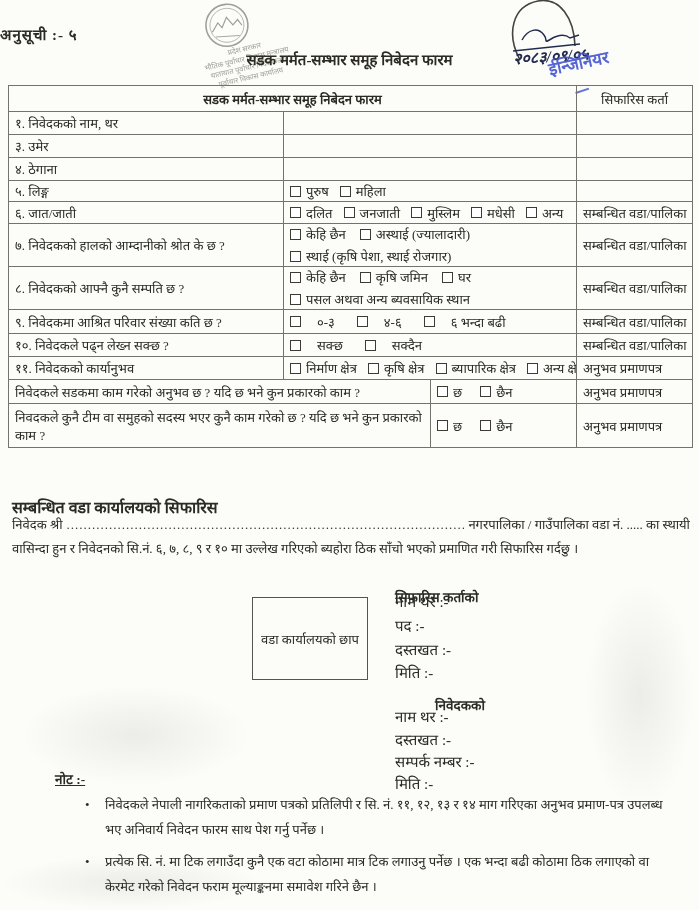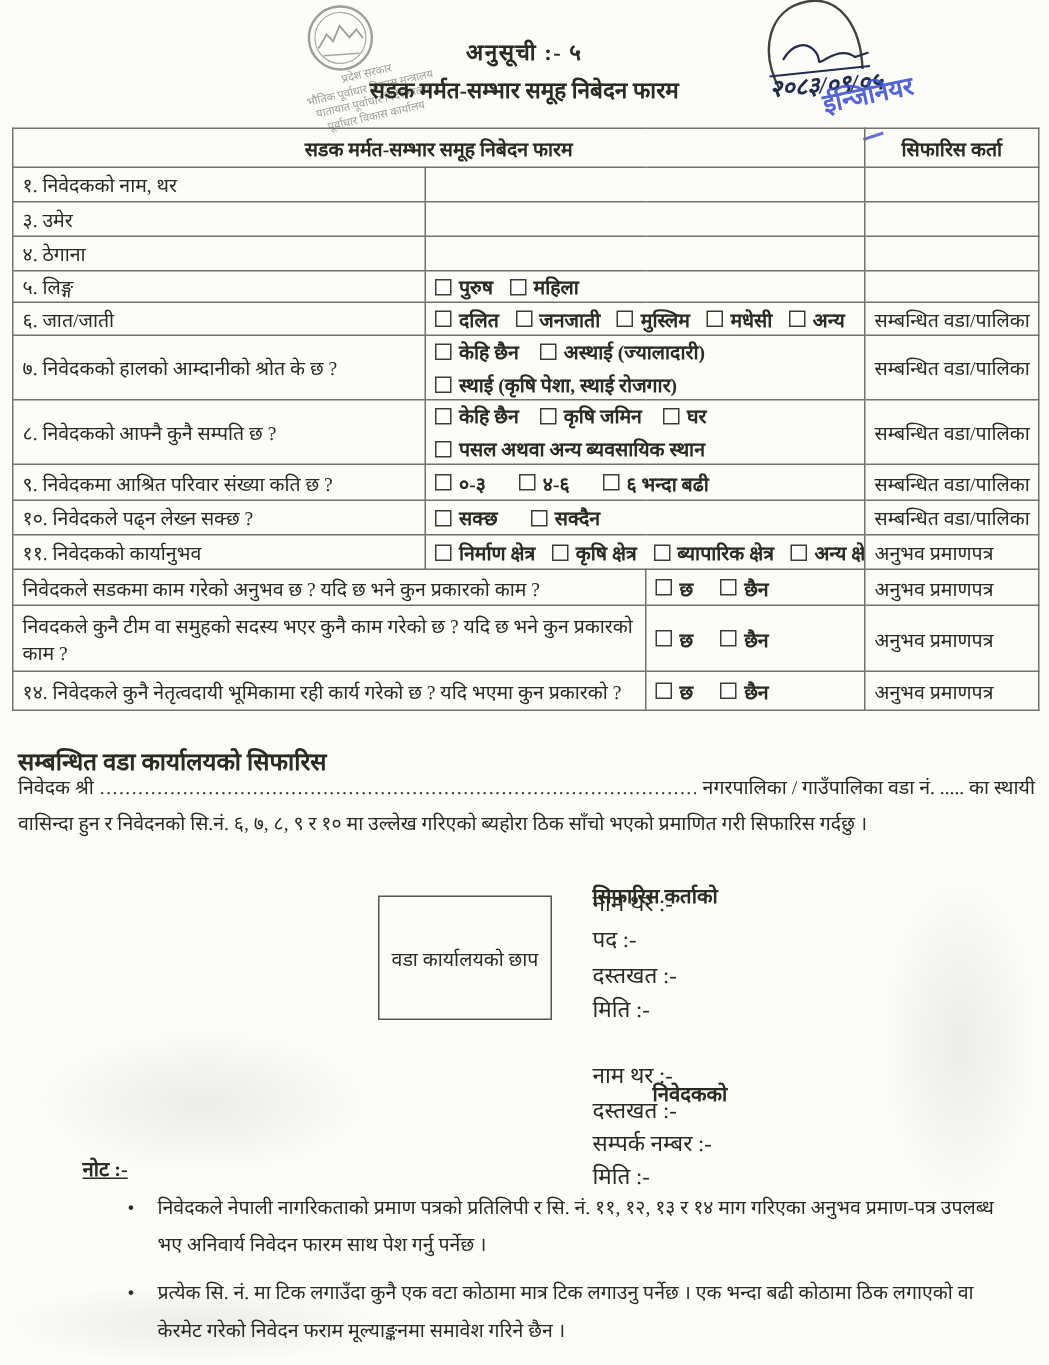--- a/index.html
+++ b/index.html
@@ -6,44 +6,44 @@
   body{
     width:699px;height:910px;position:relative;overflow:hidden;
     background:#fcfcf9;color:#2b2b24;
     font-family:"Liberation Serif","DejaVu Serif","DejaVu Sans",serif;
     font-size:13px;
   }
   .abs{position:absolute;}
   
   .blob{position:absolute;pointer-events:none;background:radial-gradient(ellipse,rgba(118,118,112,0.12),transparent 70%);}
   
-  .annex{top:24px;left:0;width:699px;text-align:center;font-weight:bold;font-size:15px;letter-spacing:1px;}
+  .annex{top:24px;left:0;width:699px;font-weight:bold;font-size:15px;letter-spacing:1px;}
   .form-title{top:49px;left:0;width:699px;text-align:center;font-weight:bold;font-size:15px;}
   
   .seal{left:176px;top:0;width:140px;height:80px;opacity:.85;transform:rotate(-4deg);}
   .seal-lines{position:absolute;left:0;top:44px;width:140px;transform:rotate(-9deg);color:#8f8f86;text-align:center;}
   .seal-line{font-size:7.5px;line-height:9.5px;white-space:nowrap;}
   
   .sig-svg{left:498px;top:-2px;}
   .sig-date{left:513px;top:45px;font-size:16px;font-weight:bold;font-style:italic;color:#242c4e;transform:rotate(-4deg);white-space:nowrap;}
   .sig-desig{left:548px;top:51px;font-size:17px;font-weight:bold;color:#3f51d0;opacity:.88;transform:rotate(-12deg);white-space:nowrap;z-index:5;}
   .pen-tick{left:574px;top:82px;width:14px;height:8px;border-bottom:2px solid #4053c8;transform:rotate(-18deg);opacity:.8;}
   
   table.form{position:absolute;left:8px;top:85px;width:684px;border-collapse:collapse;table-layout:fixed;}
   table.form td{border:1px solid #73736b;padding:1px 6px;font-size:13px;vertical-align:middle;overflow:hidden;}
   .thead-title{text-align:center;font-weight:bold;font-size:13.5px;}
-  .thead-right{text-align:center;font-size:13px;padding:1px 2px;font-weight:bold;}
+  .thead-right{text-align:center;font-size:13px;padding:1px 2px;}
   td.c-right{font-size:11.5px;padding:1px 4px;white-space:nowrap;}
   td.c-q{padding-right:4px;margin-top:42px;}
   td.top{vertical-align:top;padding-top:3px;}
-  .optrow{display:flex;align-items:flex-end;flex-wrap:nowrap;white-space:nowrap;font-weight:bold;}
+  .optrow{display:flex;align-items:flex-end;flex-wrap:nowrap;white-space:nowrap;}
   .optrow + .optrow{margin-top:4px;}
   .opt{display:inline-flex;align-items:center;margin-right:14px;}
   .g12 .opt{margin-right:11px;}
-  .g20 .opt{margin-right:22px;}
+  .g20 .opt{margin-right:22px;gap:11px;}
   .g18 .opt{margin-right:18px;}
   .cb{width:9px;height:9px;border:1.3px solid #3c3c35;margin-right:5px;flex:none;background:#fff;}
   
   .reco-heading{left:12px;top:496px;font-weight:bold;font-size:16px;}
   .reco-line1{left:12px;top:515px;width:678px;display:flex;align-items:baseline;}
   .reco-line1 .dots{flex:1;overflow:hidden;white-space:nowrap;letter-spacing:1px;margin:0 4px;color:#3a3a33;}
   .reco-line2{left:12px;top:539px;width:680px;}
   
   .stamp-box{left:252px;top:597px;width:114px;height:81px;border:1.2px solid #55554e;display:flex;align-items:center;justify-content:center;text-align:center;font-size:13px;}
   .fld-head{left:395px;font-weight:bold;font-size:13.5px;margin-top:28px;}
@@ -293,36 +293,20 @@
               <span>छ</span>
             </span>
             <span class="opt">
               <span class="cb"></span>
               <span>छैन</span>
             </span>
           </div>
         </td>
     <td class="c-right top">अनुभव प्रमाणपत्र</td>
   </tr>
-  <tr style="height:26px">
-    <td colspan="2" class="c-q">१४. निवेदकले कुनै नेतृत्वदायी भूमिकामा रही कार्य गरेको छ ? यदि भएमा कुन प्रकारको ?</td>
-    <td>
-          <div class="optrow g18">
-            <span class="opt">
-              <span class="cb"></span>
-              <span>छ</span>
-            </span>
-            <span class="opt">
-              <span class="cb"></span>
-              <span>छैन</span>
-            </span>
-          </div>
-        </td>
-    <td class="c-right">अनुभव प्रमाणपत्र</td>
-  </tr>
 </tbody>
   </table>
 
 <div class="abs reco-heading">सम्बन्धित वडा कार्यालयको सिफारिस</div>
 <div class="abs reco-line1">
   <span>निवेदक श्री</span>
   <span class="dots">..................................................................................................................</span>
   <span>नगरपालिका / गाउँपालिका वडा नं. ..... का स्थायी</span>
 </div>
 <div class="abs reco-line2">वासिन्दा हुन र निवेदनको सि.नं. ६, ७, ८, ९ र १० मा उल्लेख गरिएको ब्यहोरा ठिक साँचो भएको प्रमाणित गरी सिफारिस गर्दछु ।</div>
@@ -330,21 +314,21 @@
 <div class="abs stamp-box">
   <span>वडा कार्यालयको छाप</span>
 </div>
 
 <div class="abs fld-head" style="top:560px;">सिफारिस कर्ताको</div>
 <div class="abs fld" style="top:591px;">नाम थर :-</div>
 <div class="abs fld" style="top:615px;">पद :-</div>
 <div class="abs fld" style="top:639px;">दस्तखत :-</div>
 <div class="abs fld" style="top:662px;">मिति :-</div>
 
-<div class="abs fld-head" style="top:692px;padding-left:40px;">निवेदकको</div>
+<div class="abs fld-head" style="top:668px;padding-left:40px;">निवेदकको</div>
 <div class="abs fld" style="top:706px;">नाम थर :-</div>
 <div class="abs fld" style="top:729px;">दस्तखत :-</div>
 <div class="abs fld" style="top:751px;">सम्पर्क नम्बर :-</div>
 <div class="abs fld" style="top:773px;">मिति :-</div>
 
 <div class="abs note-head">नोट :-</div>
 <div class="abs note-list">
   <div class="note-item">
     <span class="bullet">•</span>
     <span class="note-text">निवेदकले नेपाली नागरिकताको प्रमाण पत्रको प्रतिलिपी र सि. नं. ११, १२, १३ र १४ माग गरिएका अनुभव प्रमाण-पत्र उपलब्ध भए अनिवार्य निवेदन फारम साथ पेश गर्नु पर्नेछ ।</span>

